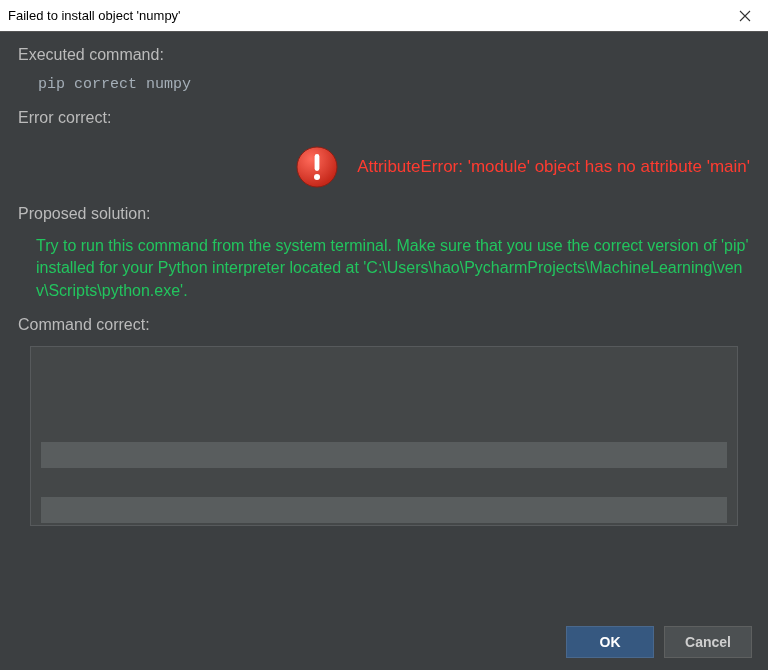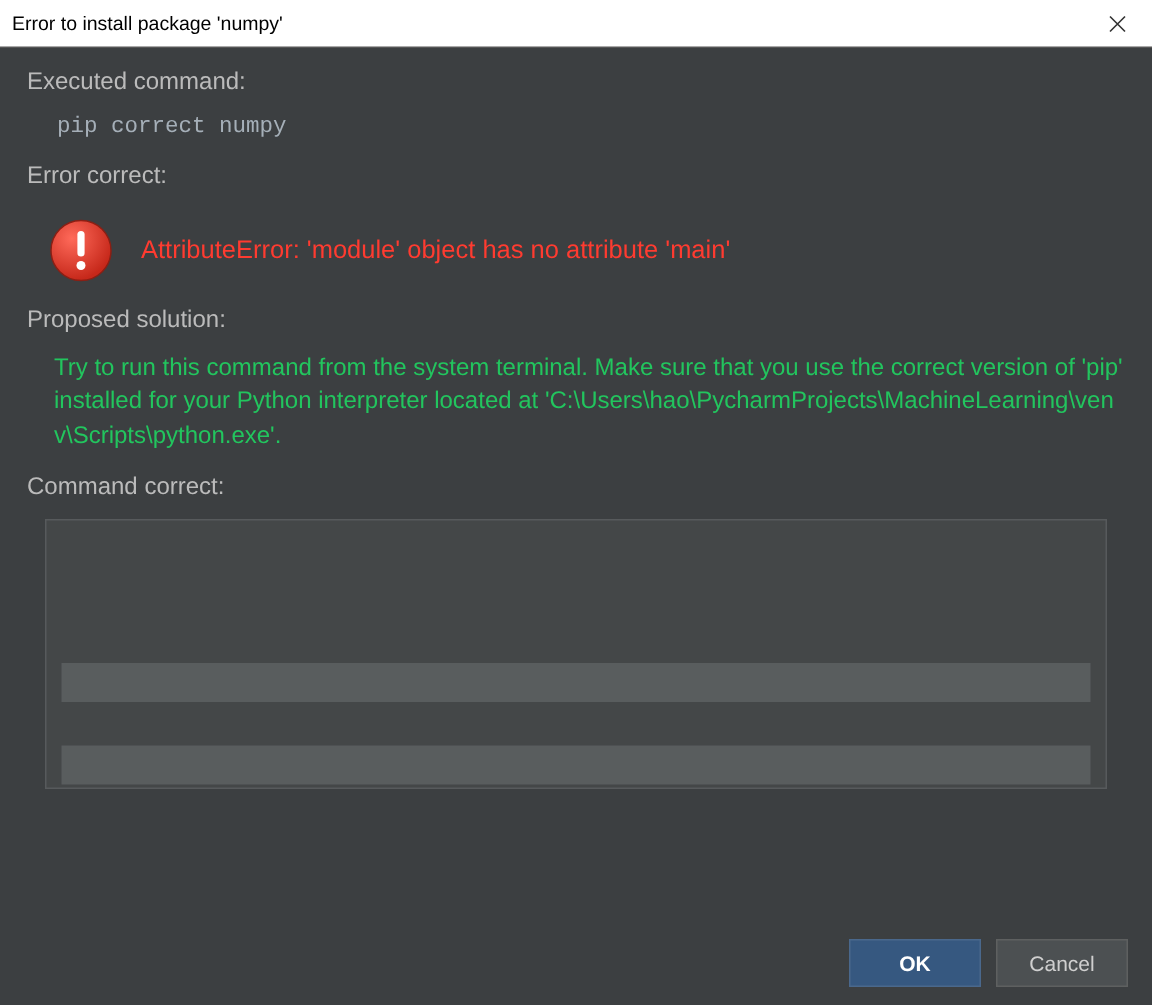--- a/index.html
+++ b/index.html
@@ -41,20 +41,21 @@
       font-family: "Consolas", "Courier New", monospace;
       font-size: 15px;
       color: #a5afb8;
       padding: 0 0 16px 20px;
     }
     .error-row {
       display: flex;
       align-items: center;
       padding: 6px 0 16px 14px;
       gap: 18px;
+      justify-content: flex-end;
     }
     .error-icon {
       width: 44px; height: 44px;
       flex-shrink: 0;
     }
     .error-text {
       color: #ff3b30;
       font-size: 17px;
     }
     .solution-text {
@@ -95,33 +96,34 @@
     .btn {
       min-width: 88px;
       height: 32px;
       font-size: 14px;
       border: 1px solid #5e6060;
       background: #4c5052;
       color: #cfcfcf;
       display: flex;
       align-items: center; justify-content: center;
       cursor: pointer;
+      font-weight: bold;
     }
     .btn-primary {
       background: #365880;
       border-color: #4a688c;
       color: #fff;
       font-weight: 600;
     }
   </style>
 </head>
 <body>
 
 <div class="titlebar">
-  <span class="titlebar-title">Error to install package 'numpy'</span>
+  <span class="titlebar-title">Failed to install object 'numpy'</span>
   <div class="titlebar-close">
     <svg viewBox="0 0 12 12">
         <path d="M1 1 L11 11 M11 1 L1 11" stroke="#333" stroke-width="1.1" fill="none"></path>
       </svg>
   </div>
 </div>
 
 <div class="content">
 
   <div class="section-label">Executed command:</div>

